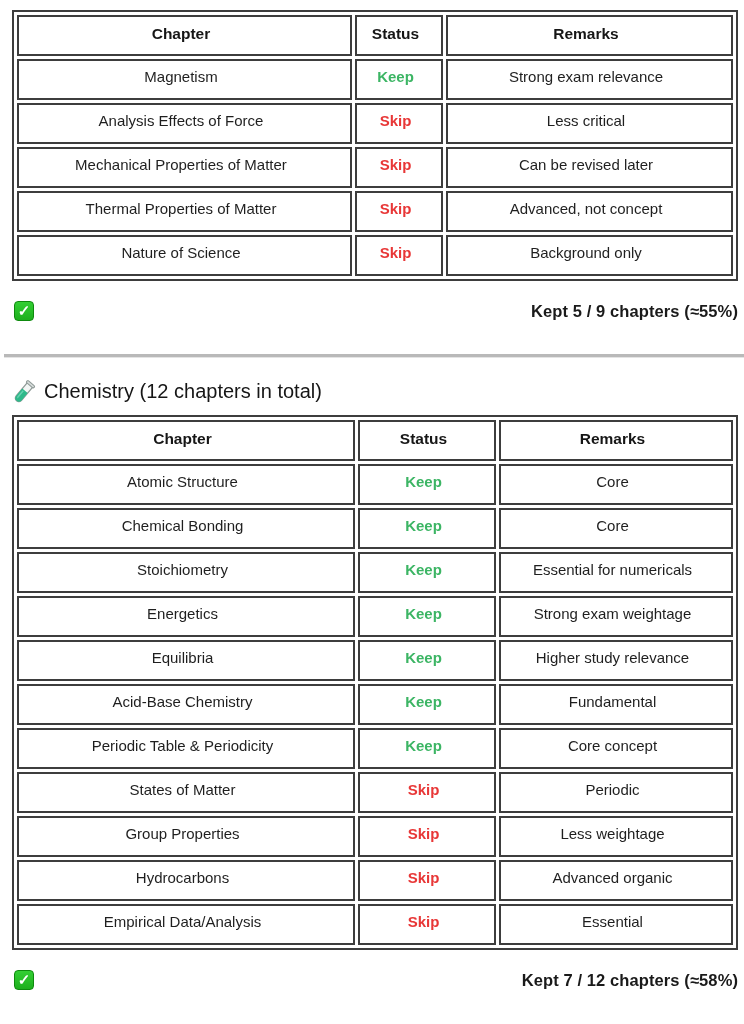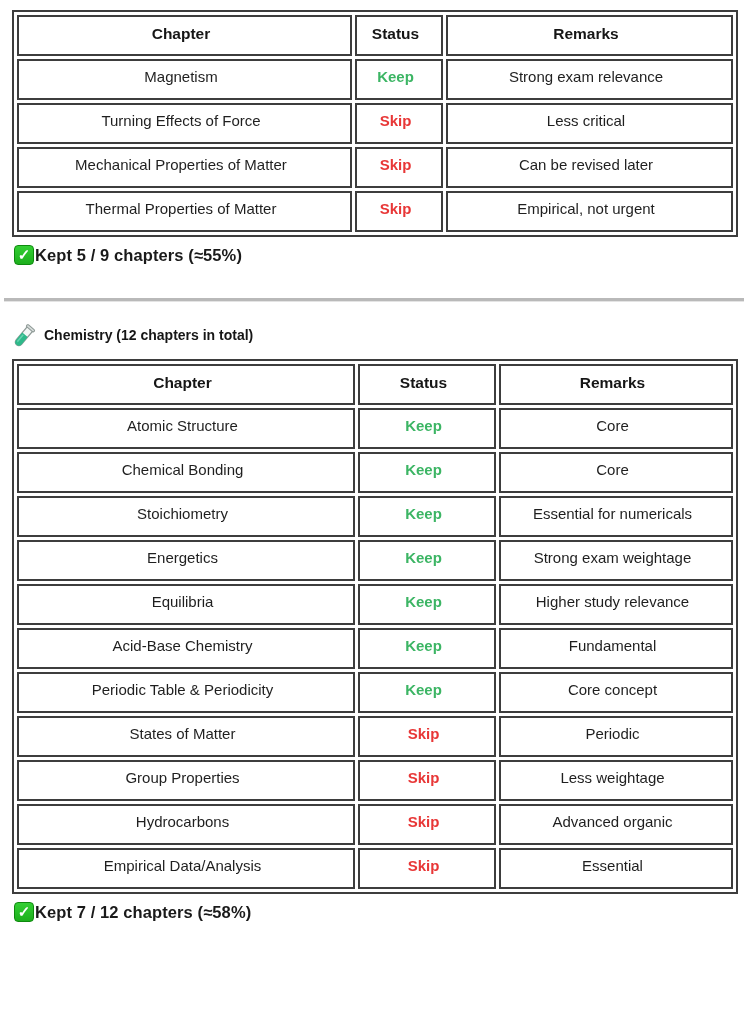--- a/index.html
+++ b/index.html
@@ -47,23 +47,24 @@
     color: #161616;
   }
   td.status {
     font-weight: bold;
   }
 
   
   .summary-line {
     display: flex;
     align-items: center;
-    gap: 1px;
-    margin: 6px 0 0 2px;
+    gap: 9px;
+    margin: 18px 0 0 2px;
     height: 24px;
+    justify-content: space-between;
   }
   .summary-text {
     font-weight: bold;
     font-size: 16.5px;
     color: #1a1a1a;
     letter-spacing: 0.1px;
   }
   .check {
     width: 20px;
     height: 20px;
@@ -95,22 +96,22 @@
 
   
   .section-heading {
     display: flex;
     align-items: center;
     gap: 8px;
     margin: 18px 0 0 0;
     height: 30px;
   }
   .section-heading .title {
-    font-weight: bold;
-    font-size: 14px;
+    font-weight: normal;
+    font-size: 20px;
     color: #161616;
   }
   .tube-icon {
     width: 24px;
     height: 28px;
     flex: 0 0 auto;
     margin-top: 2px;
   }
 
   .table2 {
@@ -133,33 +134,38 @@
       <th>Chapter</th>
       <th>Status</th>
       <th>Remarks</th>
     </tr>
     <tr>
       <td>Magnetism</td>
       <td class="status" style="color: rgb(60, 181, 100);">Keep</td>
       <td>Strong exam relevance</td>
     </tr>
     <tr>
-      <td>Turning Effects of Force</td>
+      <td>Analysis Effects of Force</td>
       <td class="status" style="color: rgb(232, 55, 55);">Skip</td>
       <td>Less critical</td>
     </tr>
     <tr>
       <td>Mechanical Properties of Matter</td>
       <td class="status" style="color: rgb(232, 55, 55);">Skip</td>
       <td>Can be revised later</td>
     </tr>
     <tr>
       <td>Thermal Properties of Matter</td>
       <td class="status" style="color: rgb(232, 55, 55);">Skip</td>
-      <td>Empirical, not urgent</td>
+      <td>Advanced, not concept</td>
+    </tr>
+    <tr>
+      <td>Nature of Science</td>
+      <td class="status" style="color: rgb(232, 55, 55);">Skip</td>
+      <td>Background only</td>
     </tr>
   </tbody>
     </table>
 
   <div class="summary-line">
     <span class="check"></span>
     <span class="summary-text">Kept 5 / 9 chapters (≈55%)</span>
   </div>
 
   <div class="divider"></div>

